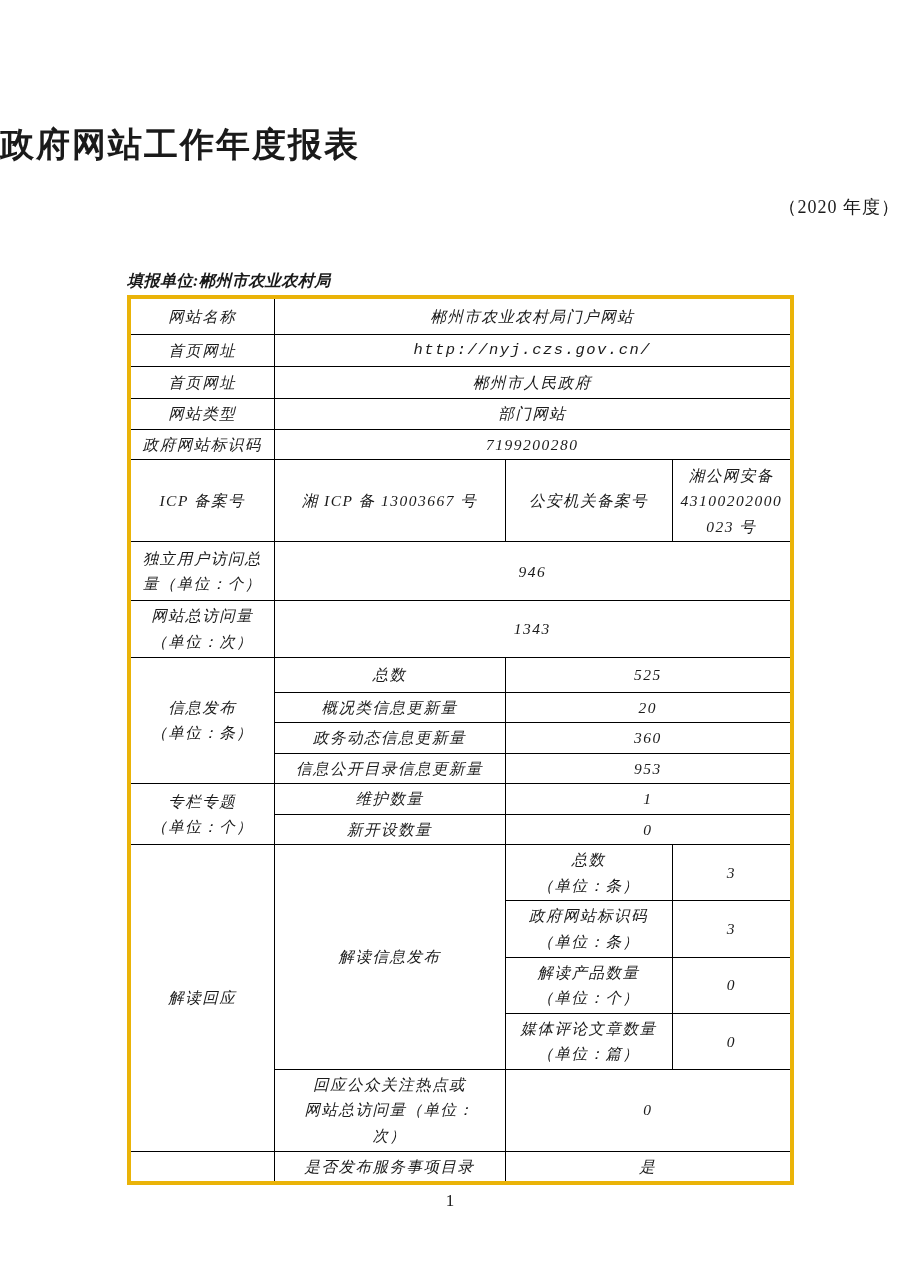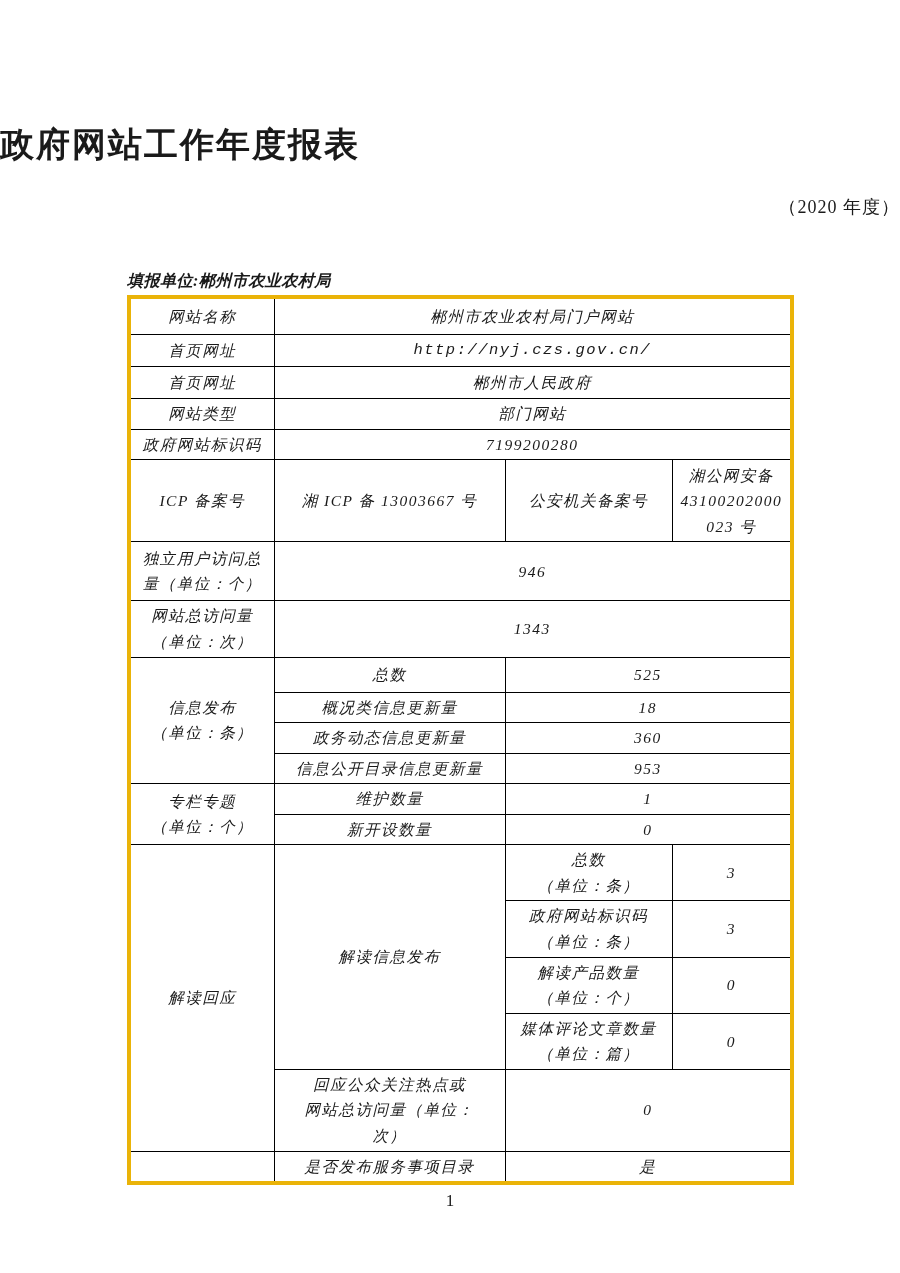--- a/index.html
+++ b/index.html
@@ -124,21 +124,21 @@
           <td colspan="3">1343</td>
         </tr>
         <tr style="height:35px">
           <td rowspan="4">信息发布
 （单位：条）</td>
           <td>总数</td>
           <td colspan="2">525</td>
         </tr>
         <tr style="height:29px">
           <td>概况类信息更新量</td>
-          <td colspan="2">18</td>
+          <td colspan="2">20</td>
         </tr>
         <tr style="height:29px">
           <td>政务动态信息更新量</td>
           <td colspan="2">360</td>
         </tr>
         <tr style="height:29px">
           <td>信息公开目录信息更新量</td>
           <td colspan="2">953</td>
         </tr>
         <tr style="height:30px">

